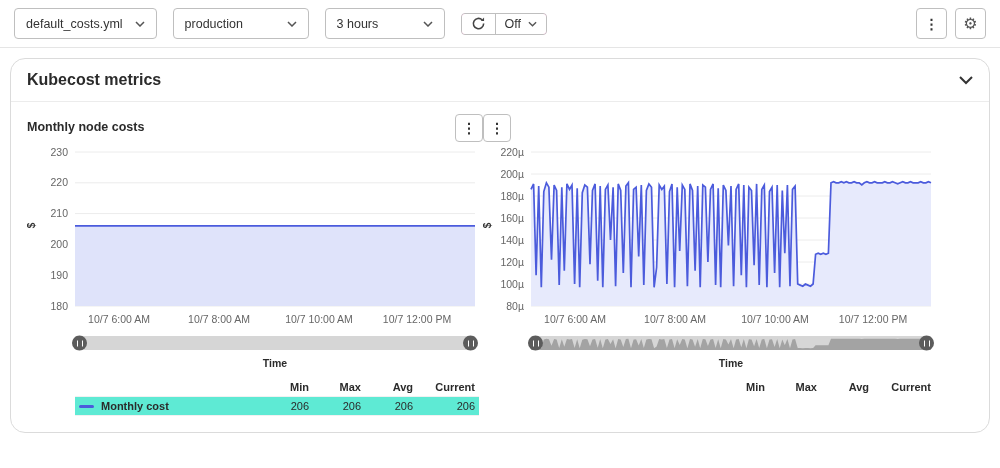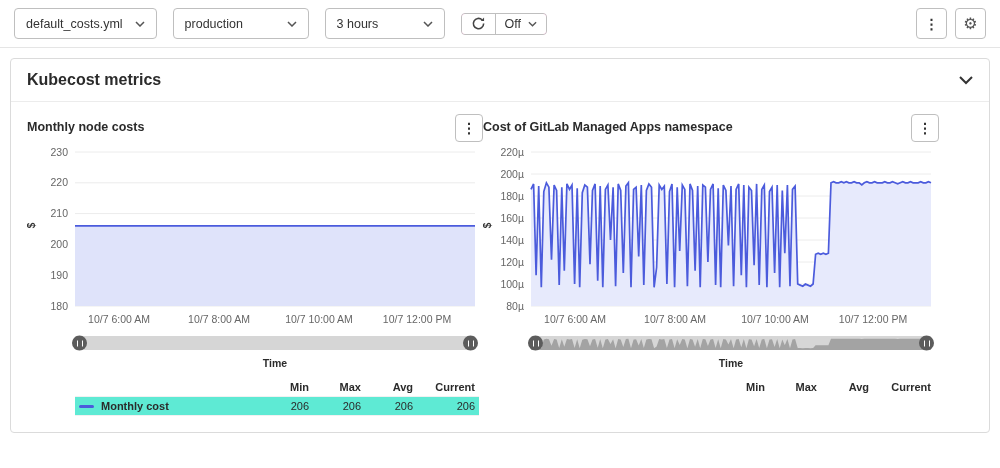--- a/index.html
+++ b/index.html
@@ -14,21 +14,21 @@
   .btn-group{display:flex;height:22px;border:1px solid #bfbfbf;border-radius:4px;overflow:hidden;background:#f9a8d4}
   .btn-group .seg{display:flex;align-items:center;gap:7px;padding:0 9px;background:#fff;border:none;font-size:12.5px;color:#333;cursor:pointer}
   .btn-group .seg + .seg{border-left:1px solid #bfbfbf}
   .icon-btn{display:flex;align-items:center;justify-content:center;width:31px;height:31px;border:1px solid #bfbfbf;
             border-radius:4px;background:#fff;cursor:pointer;color:#444}
   .toolbar-right{margin-left:auto;display:flex;gap:8px}
   .glyph-kebab{font-size:14px;font-weight:bold;color:#333;line-height:1}
   .glyph-gear{font-size:16px;color:#555;line-height:1}
 
   
-  .panel{margin:10px;border:1px solid #dbdbdb;border-radius:4px;background:#fff}
+  .panel{margin:10px;border:1px solid #dbdbdb;border-radius:15px;background:#fff}
   .panel-header{display:flex;align-items:center;justify-content:space-between;padding:12px 16px;border-bottom:1px solid #ececec;cursor:pointer}
   .panel-title{font-size:16px;font-weight:bold;color:#2b2b2b}
 
   
   .charts{display:flex;padding:12px 16px 16px}
   .chart{width:456px}
   .chart-header{display:flex;align-items:flex-start;justify-content:space-between;margin-bottom:2px}
   .chart-title{font-size:12.5px;font-weight:bold;color:#2b2b2b;padding-top:6px}
   .kebab-btn{width:28px;height:28px;font-size:13px}
   .plot-wrap{position:relative}
@@ -161,21 +161,20 @@
           <span class="lcol">206</span>
           <span class="lcol">206</span>
           <span class="lcol">206</span>
           <span class="lcol cur">206</span>
         </div>
       </div>
     </article>
 
     <article class="chart">
       <div class="chart-header">
-        <h3 class="chart-title">Cost of GitLab Managed Apps namespace</h3>
         <button class="icon-btn kebab-btn">
           <span class="glyph-kebab">⋮</span>
         </button>
       </div>
       <div class="plot-wrap">
         <span class="y-axis-label">$</span>
         <svg class="plot" width="452" height="188">
             <line x1="48" y1="8" x2="448" y2="8" stroke="#ececec" stroke-width="1"></line>
             <text x="41" y="11.5" text-anchor="end" font-size="10.5" fill="#666">220µ</text>
             <line x1="48" y1="30" x2="448" y2="30" stroke="#ececec" stroke-width="1"></line>

